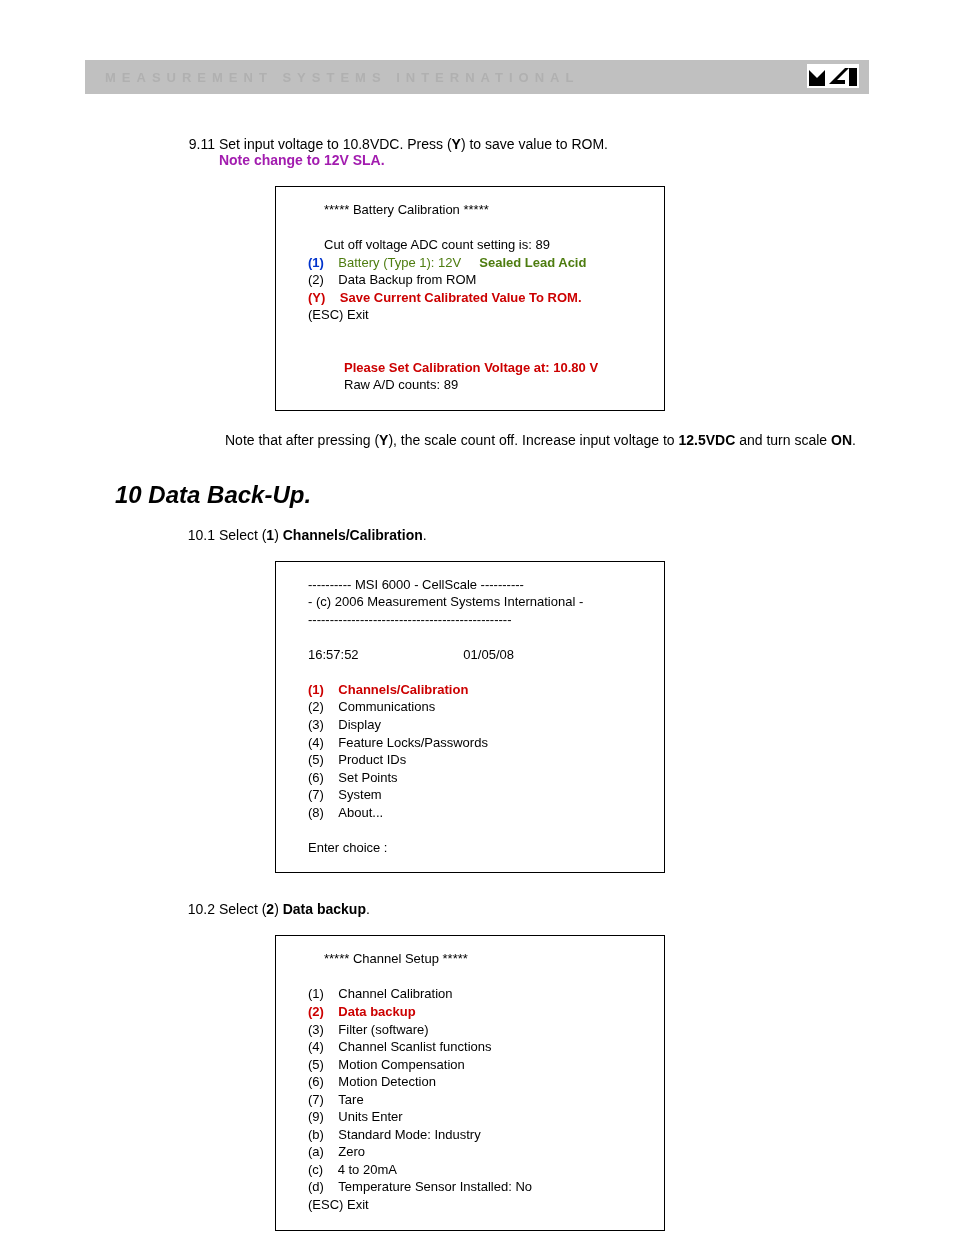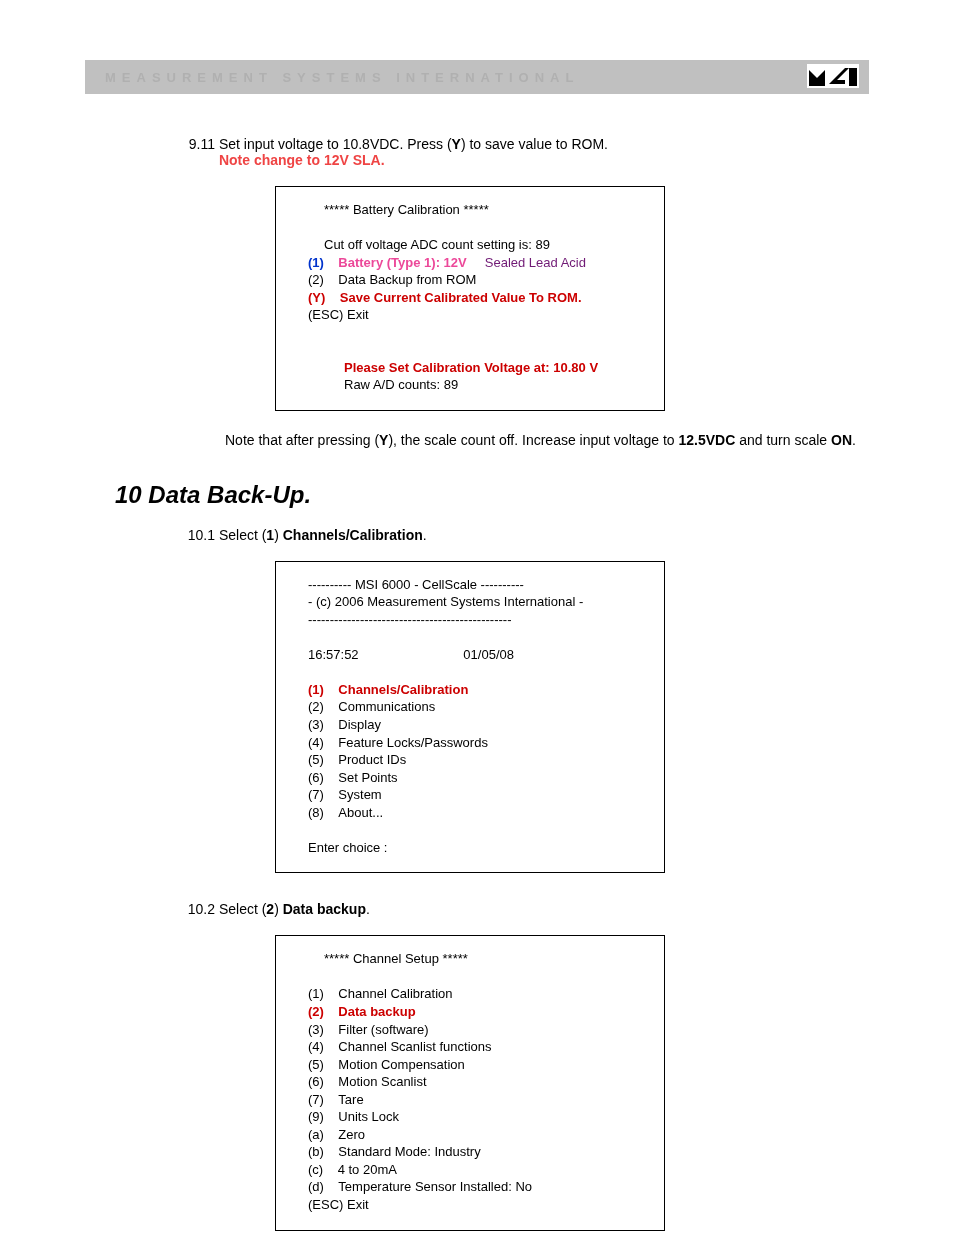--- a/index.html
+++ b/index.html
@@ -47,21 +47,21 @@
   }
   .step-row {
     margin-left: 76px;
     margin-bottom: 10px;
   }
   .step-body {
     display: inline-block;
     width: 620px;
     vertical-align: top;
   }
-  .blue-note { color: #ef4444; font-weight: bold; }
+  .blue-note { color: #a21caf; font-weight: bold; }
   .red { color: #cc0000; font-weight: bold; }
   .box {
     border: 1px solid #000;
     width: 390px;
     margin: 18px 8px 20px 190px;
     padding: 14px 10px 16px 32px;
     font-size: 13px;
     line-height: 1.35;
   }
   .box .indent1 { margin-left: 16px; }
@@ -102,21 +102,21 @@
     <span class="step-body">
       <span>Set input voltage to 10.8VDC. Press (</span><b>Y</b><span>) to save value to ROM.</span><br>
       <span class="blue-note">Note change to 12V SLA.</span>
     </span>
   </div>
 
   <div class="box">
     <div class="indent1">***** Battery Calibration *****</div>
     <br>
     <div class="indent1">Cut off voltage ADC count setting is: 89</div>
-    <div><span style="color:#0033cc;font-weight:bold">(1)</span>&nbsp;&nbsp;&nbsp;&nbsp;<span style="color:#ec4899;font-weight:bold">Battery   (Type 1):  12V</span>&nbsp;&nbsp;&nbsp;&nbsp;&nbsp;<span style="color:#701a75;font-weight:normal">Sealed Lead Acid</span></div>
+    <div><span style="color:#0033cc;font-weight:bold">(1)</span>&nbsp;&nbsp;&nbsp;&nbsp;<span style="color:#4d7c0f;font-weight:normal">Battery   (Type 1):  12V</span>&nbsp;&nbsp;&nbsp;&nbsp;&nbsp;<span style="color:#4d7c0f;font-weight:bold">Sealed Lead Acid</span></div>
     <div><span>(2)</span>&nbsp;&nbsp;&nbsp;&nbsp;<span>Data Backup from ROM</span></div>
     <div><span class="red">(Y)</span>&nbsp;&nbsp;&nbsp;&nbsp;<span class="red">Save Current Calibrated Value To ROM.</span></div>
     <div>(ESC)   Exit</div>
     <br><br>
     <div class="indent2 red">Please Set Calibration Voltage at: 10.80 V</div>
     <div class="indent2">Raw A/D counts: 89</div>
   </div>
 
   <div class="note-block">
     <span>Note that after pressing (</span><b>Y</b><span>), the scale count off. Increase input voltage to </span><b>12.5VDC</b><span> and turn scale </span><b>ON</b><span>.</span>
@@ -158,23 +158,23 @@
   </div>
 
   <div class="box">
     <div class="indent1">***** Channel Setup *****</div>
     <br>
     <div><span>(1)</span>&nbsp;&nbsp;&nbsp;&nbsp;<span>Channel Calibration</span></div>
     <div><span class="red">(2)</span>&nbsp;&nbsp;&nbsp;&nbsp;<span class="red">Data backup</span></div>
     <div><span>(3)</span>&nbsp;&nbsp;&nbsp;&nbsp;<span>Filter (software)</span></div>
     <div><span>(4)</span>&nbsp;&nbsp;&nbsp;&nbsp;<span>Channel Scanlist functions</span></div>
     <div><span>(5)</span>&nbsp;&nbsp;&nbsp;&nbsp;<span>Motion Compensation</span></div>
-    <div><span>(6)</span>&nbsp;&nbsp;&nbsp;&nbsp;<span>Motion Scanlist</span></div>
+    <div><span>(6)</span>&nbsp;&nbsp;&nbsp;&nbsp;<span>Motion Detection</span></div>
     <div><span>(7)</span>&nbsp;&nbsp;&nbsp;&nbsp;<span>Tare</span></div>
-    <div><span>(9)</span>&nbsp;&nbsp;&nbsp;&nbsp;<span>Units Lock</span></div>
+    <div><span>(9)</span>&nbsp;&nbsp;&nbsp;&nbsp;<span>Units Enter</span></div>
+    <div><span>(b)</span>&nbsp;&nbsp;&nbsp;&nbsp;<span>Standard Mode: Industry</span></div>
     <div><span>(a)</span>&nbsp;&nbsp;&nbsp;&nbsp;<span>Zero</span></div>
-    <div><span>(b)</span>&nbsp;&nbsp;&nbsp;&nbsp;<span>Standard Mode: Industry</span></div>
     <div><span>(c)</span>&nbsp;&nbsp;&nbsp;&nbsp;<span>4 to 20mA</span></div>
     <div><span>(d)</span>&nbsp;&nbsp;&nbsp;&nbsp;<span>Temperature Sensor Installed: No</span></div>
     <div>(ESC)   Exit</div>
   </div>
 
 </div>
 
 </body></html>

